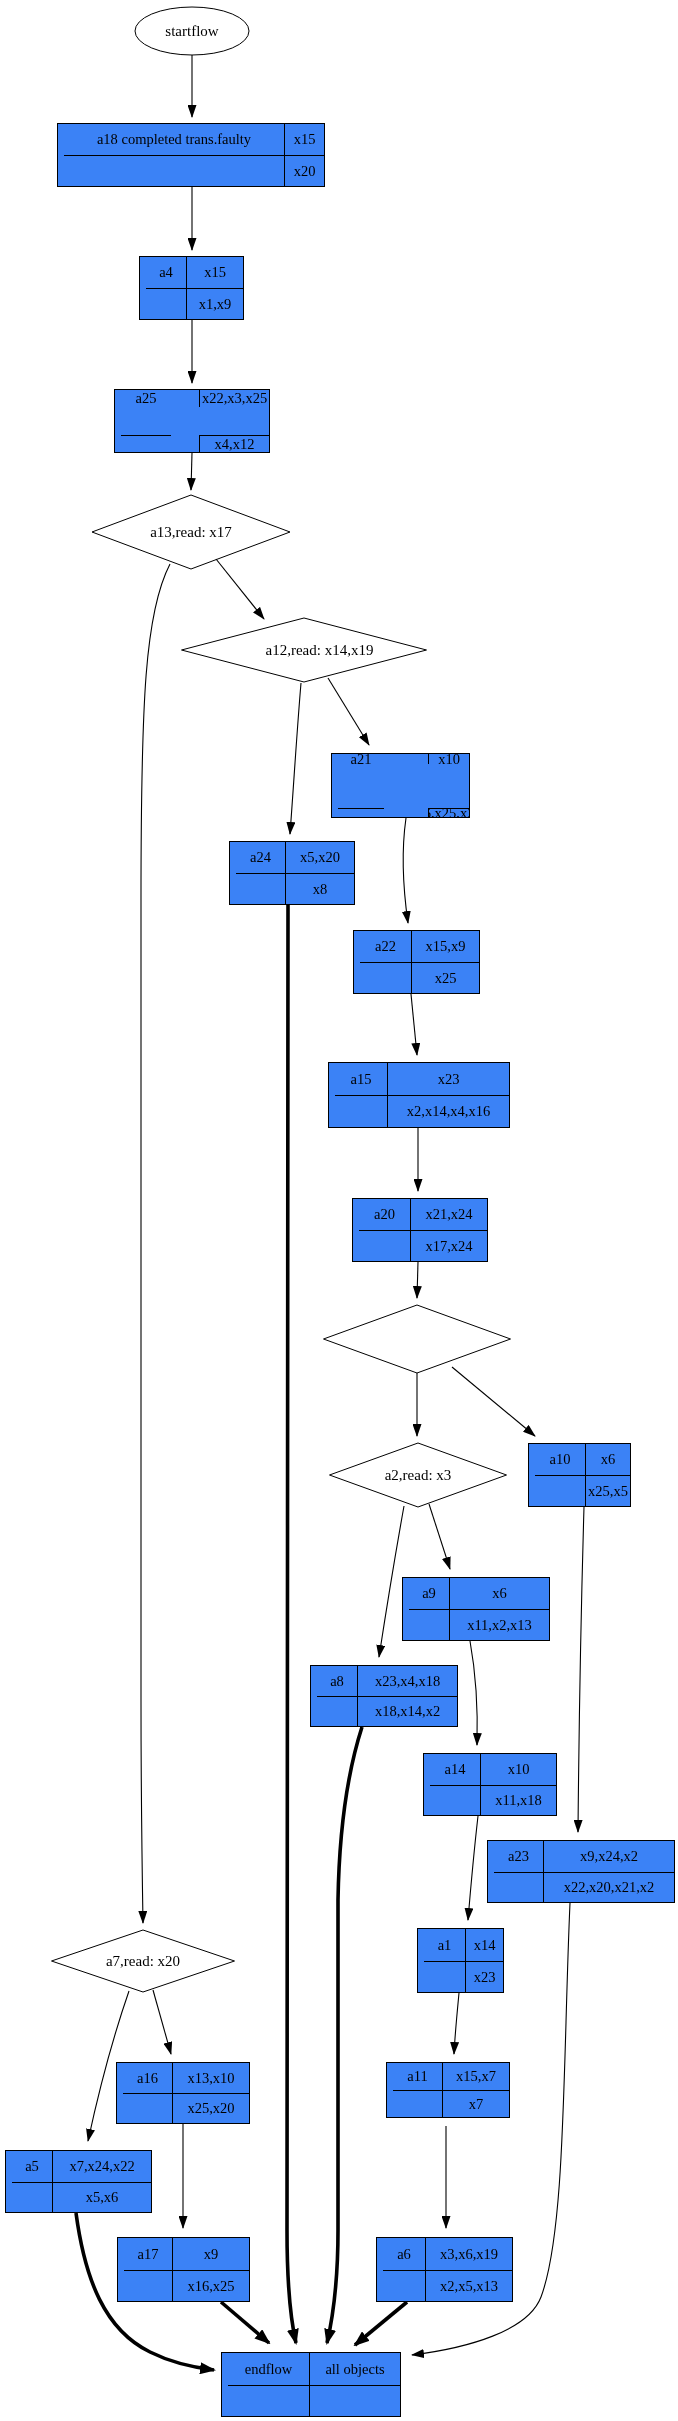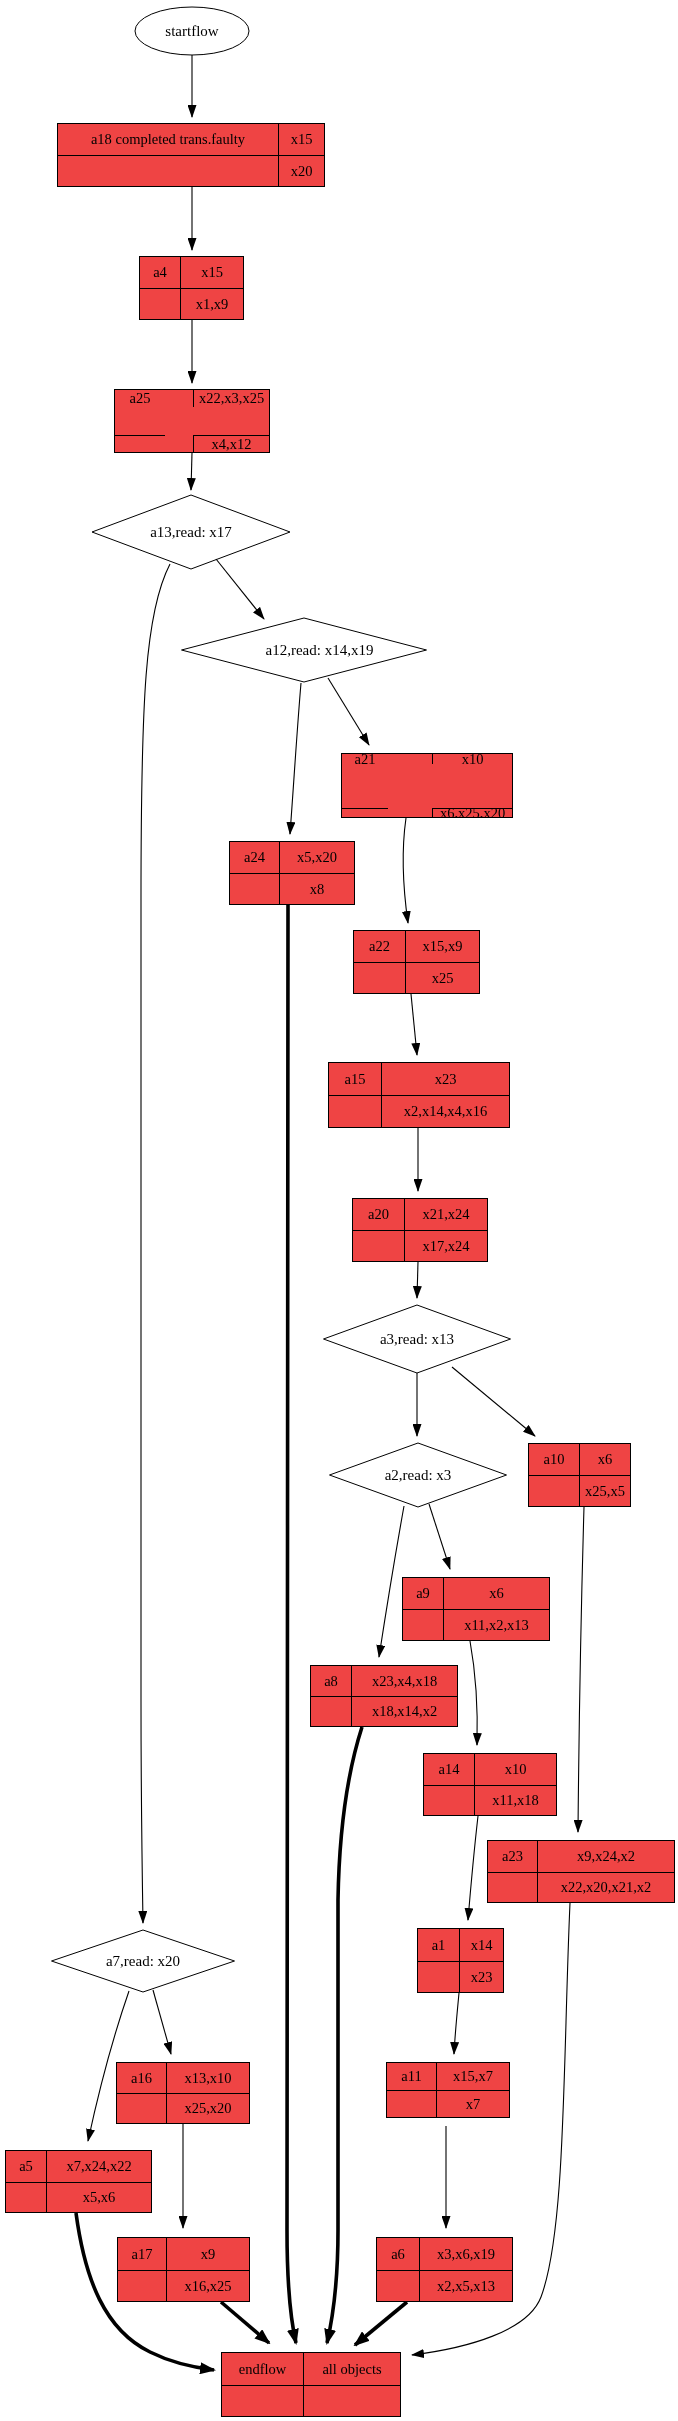--- a/index.html
+++ b/index.html
@@ -1,20 +1,20 @@
 <!DOCTYPE html>
 <html><head>
 <meta charset="utf-8">
 <style>
   html,body{margin:0;padding:0;background:#ffffff;}
   #canvas{position:relative;width:678px;height:2421px;background:#ffffff;
           font-family:"Liberation Serif","DejaVu Serif",serif;color:#000;}
   #edges-svg{position:absolute;left:0;top:0;z-index:1;}
-  .record{position:absolute;display:grid;grid-template-rows:1fr 1fr;background:#ef4444;
-          border:1px solid #000;box-sizing:border-box;z-index:2;}
+  .record{position:absolute;display:grid;grid-template-rows:1fr 1fr;background:#3b82f6;
+          border:1px solid #000;box-sizing:border-box;z-index:2;padding-left:6px;}
   .cell{display:flex;align-items:center;justify-content:center;font-size:14.5px;
         white-space:nowrap;overflow:hidden;box-sizing:border-box;line-height:1;}
   .cell.vline{border-left:1px solid #000;}
   .cell.hline{border-top:1px solid #000;}
   .shape-label{position:absolute;display:flex;align-items:center;justify-content:center;
         font-size:15px;white-space:nowrap;z-index:3;text-align:center;}
 </style>
 </head>
 <body>
 
@@ -79,21 +79,21 @@
       <div class="cell vline hline">x1,x9</div>
     </div>
     <div class="record" style="left: 114px; top: 389px; width: 156px; height: 64px; grid-template-columns: 50px 1fr; gap: 28px;">
       <div class="cell">a25</div>
       <div class="cell vline">x22,x3,x25</div>
       <div class="cell hline"></div>
       <div class="cell vline hline">x4,x12</div>
     </div>
     <div class="shape-label" style="left: 92px; top: 495px; width: 198px; height: 74px;">a13,read: x17</div>
     <div class="shape-label" style="left: 197px; top: 618px; width: 245px; height: 64px;">a12,read: x14,x19</div>
-    <div class="record" style="left: 341px; top: 753px; width: 172px; height: 65px; grid-template-columns: 46px 1fr; gap: 44px;">
+    <div class="record" style="left: 331px; top: 753px; width: 139px; height: 65px; grid-template-columns: 46px 1fr; gap: 44px;">
       <div class="cell">a21</div>
       <div class="cell vline">x10</div>
       <div class="cell hline"></div>
       <div class="cell vline hline">x6,x25,x20</div>
     </div>
     <div class="record" style="left: 229px; top: 841px; width: 126px; height: 64px; grid-template-columns: 49px 1fr;">
       <div class="cell">a24</div>
       <div class="cell vline">x5,x20</div>
       <div class="cell hline"></div>
       <div class="cell vline hline">x8</div>
@@ -109,21 +109,20 @@
       <div class="cell vline">x23</div>
       <div class="cell hline"></div>
       <div class="cell vline hline">x2,x14,x4,x16</div>
     </div>
     <div class="record" style="left: 352px; top: 1198px; width: 136px; height: 64px; grid-template-columns: 51px 1fr;">
       <div class="cell">a20</div>
       <div class="cell vline">x21,x24</div>
       <div class="cell hline"></div>
       <div class="cell vline hline">x17,x24</div>
     </div>
-    <div class="shape-label" style="left: 323.5px; top: 1305px; width: 187px; height: 68px;">a3,read: x13</div>
     <div class="record" style="left: 528px; top: 1443px; width: 103px; height: 64px; grid-template-columns: 50px 1fr;">
       <div class="cell">a10</div>
       <div class="cell vline">x6</div>
       <div class="cell hline"></div>
       <div class="cell vline hline">x25,x5</div>
     </div>
     <div class="shape-label" style="left: 329.5px; top: 1443px; width: 177px; height: 64px;">a2,read: x3</div>
     <div class="record" style="left: 402px; top: 1577px; width: 148px; height: 64px; grid-template-columns: 40px 1fr;">
       <div class="cell">a9</div>
       <div class="cell vline">x6</div>

